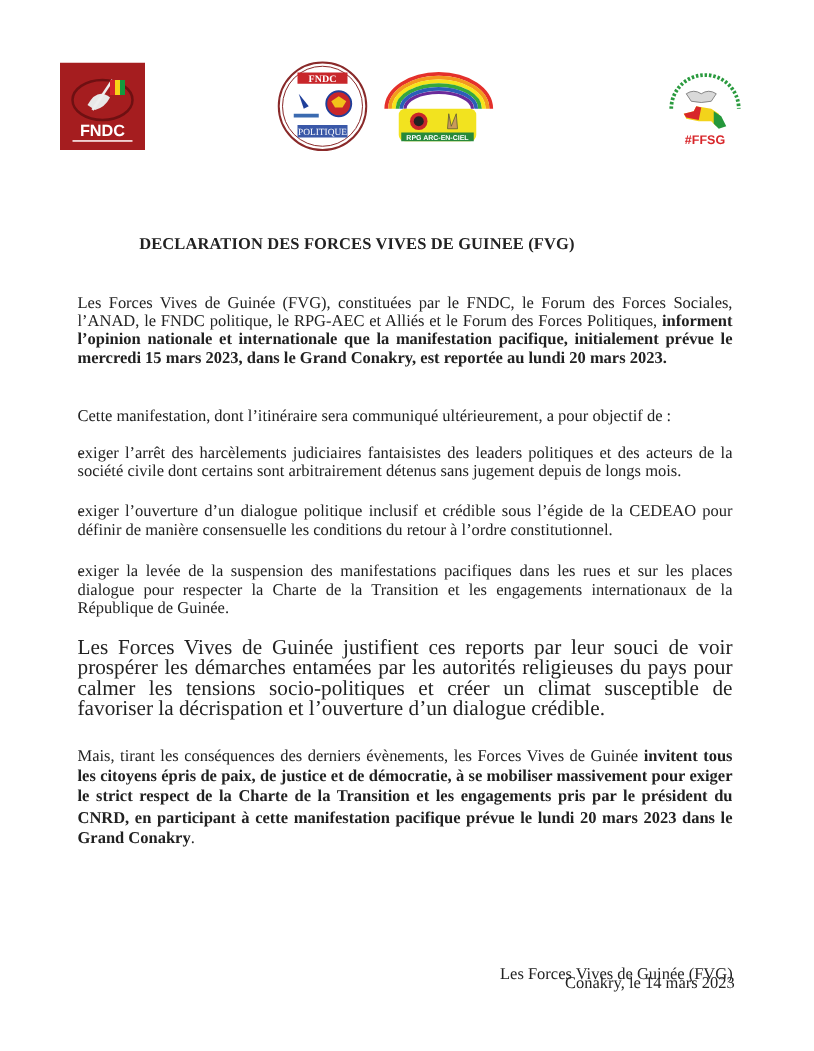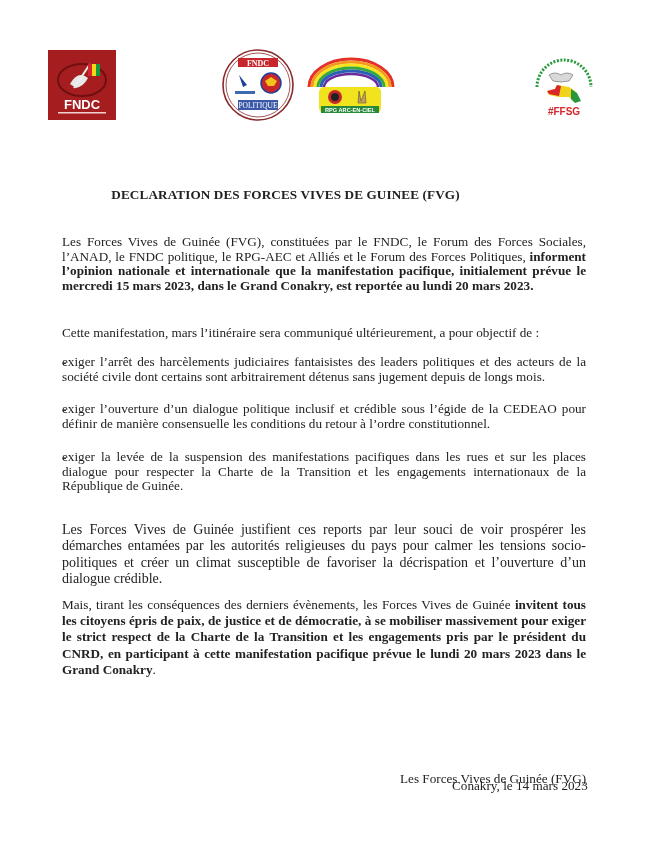--- a/index.html
+++ b/index.html
@@ -9,21 +9,21 @@
   .logo { position: absolute; }
   .logo svg { display: block; }
   .title { position: absolute; top: 187px; left: 0; width: 571px; text-align: center;
            font-weight: bold; font-size: 13.2px; letter-spacing: 0.1px; }
   .para { position: absolute; left: 62px; width: 524px; font-size: 13.2px; line-height: 14.6px;
           text-align: justify; }
   .para b { font-weight: bold; }
   .bullet { position: absolute; left: 62px; width: 524px; font-size: 13.2px; line-height: 14.6px; }
   .bullet .dash { position: absolute; left: 0; top: 0; }
   .bullet .btext { text-align: justify; display: block; }
-  .bigpara { font-size: 14px; line-height: 16.4px; margin-top: 12px; }
+  .bigpara { font-size: 17px; line-height: 16.4px; }
   .right { position: absolute; font-size: 13.2px; white-space: nowrap; }
 </style>
 </head>
 <body>
 
 <div class="logos">
 
   <div class="logo" style="left:48px;top:50px;">
     <svg width="68" height="70" viewBox="0 0 68 70">
       <rect x="0" y="0" width="68" height="70" fill="#a51d1f"></rect>
@@ -84,21 +84,21 @@
     </svg>
   </div>
 </div>
 
 <div class="title">DECLARATION DES FORCES VIVES DE GUINEE (FVG)</div>
 
 <div class="para" style="top:235px;">
   <span>Les Forces Vives de Guinée (FVG), constituées par le FNDC, le Forum des Forces Sociales, l’ANAD, le FNDC politique, le RPG-AEC et Alliés et le Forum des Forces Politiques, </span><b>informent l’opinion nationale et internationale que la manifestation pacifique, initialement prévue le mercredi 15 mars 2023, dans le Grand Conakry, est reportée au lundi 20 mars 2023.</b>
 </div>
 
-<div class="para" style="top:326px;">Cette manifestation, mars l’itinéraire sera communiqué ultérieurement, a pour objectif de :</div>
+<div class="para" style="top:326px;">Cette manifestation, dont l’itinéraire sera communiqué ultérieurement, a pour objectif de :</div>
 
 <div class="bullet" style="top:355px;">
   <span class="dash">-</span>
   <span class="btext">exiger l’arrêt des harcèlements judiciaires fantaisistes des leaders politiques et des acteurs de la société civile dont certains sont arbitrairement détenus sans jugement depuis de longs mois.</span>
 </div>
 
 <div class="bullet" style="top:402px;">
   <span class="dash">-</span>
   <span class="btext">exiger l’ouverture d’un dialogue politique inclusif et crédible sous l’égide de la CEDEAO pour définir de manière consensuelle les conditions du retour à l’ordre constitutionnel.</span>
 </div>

